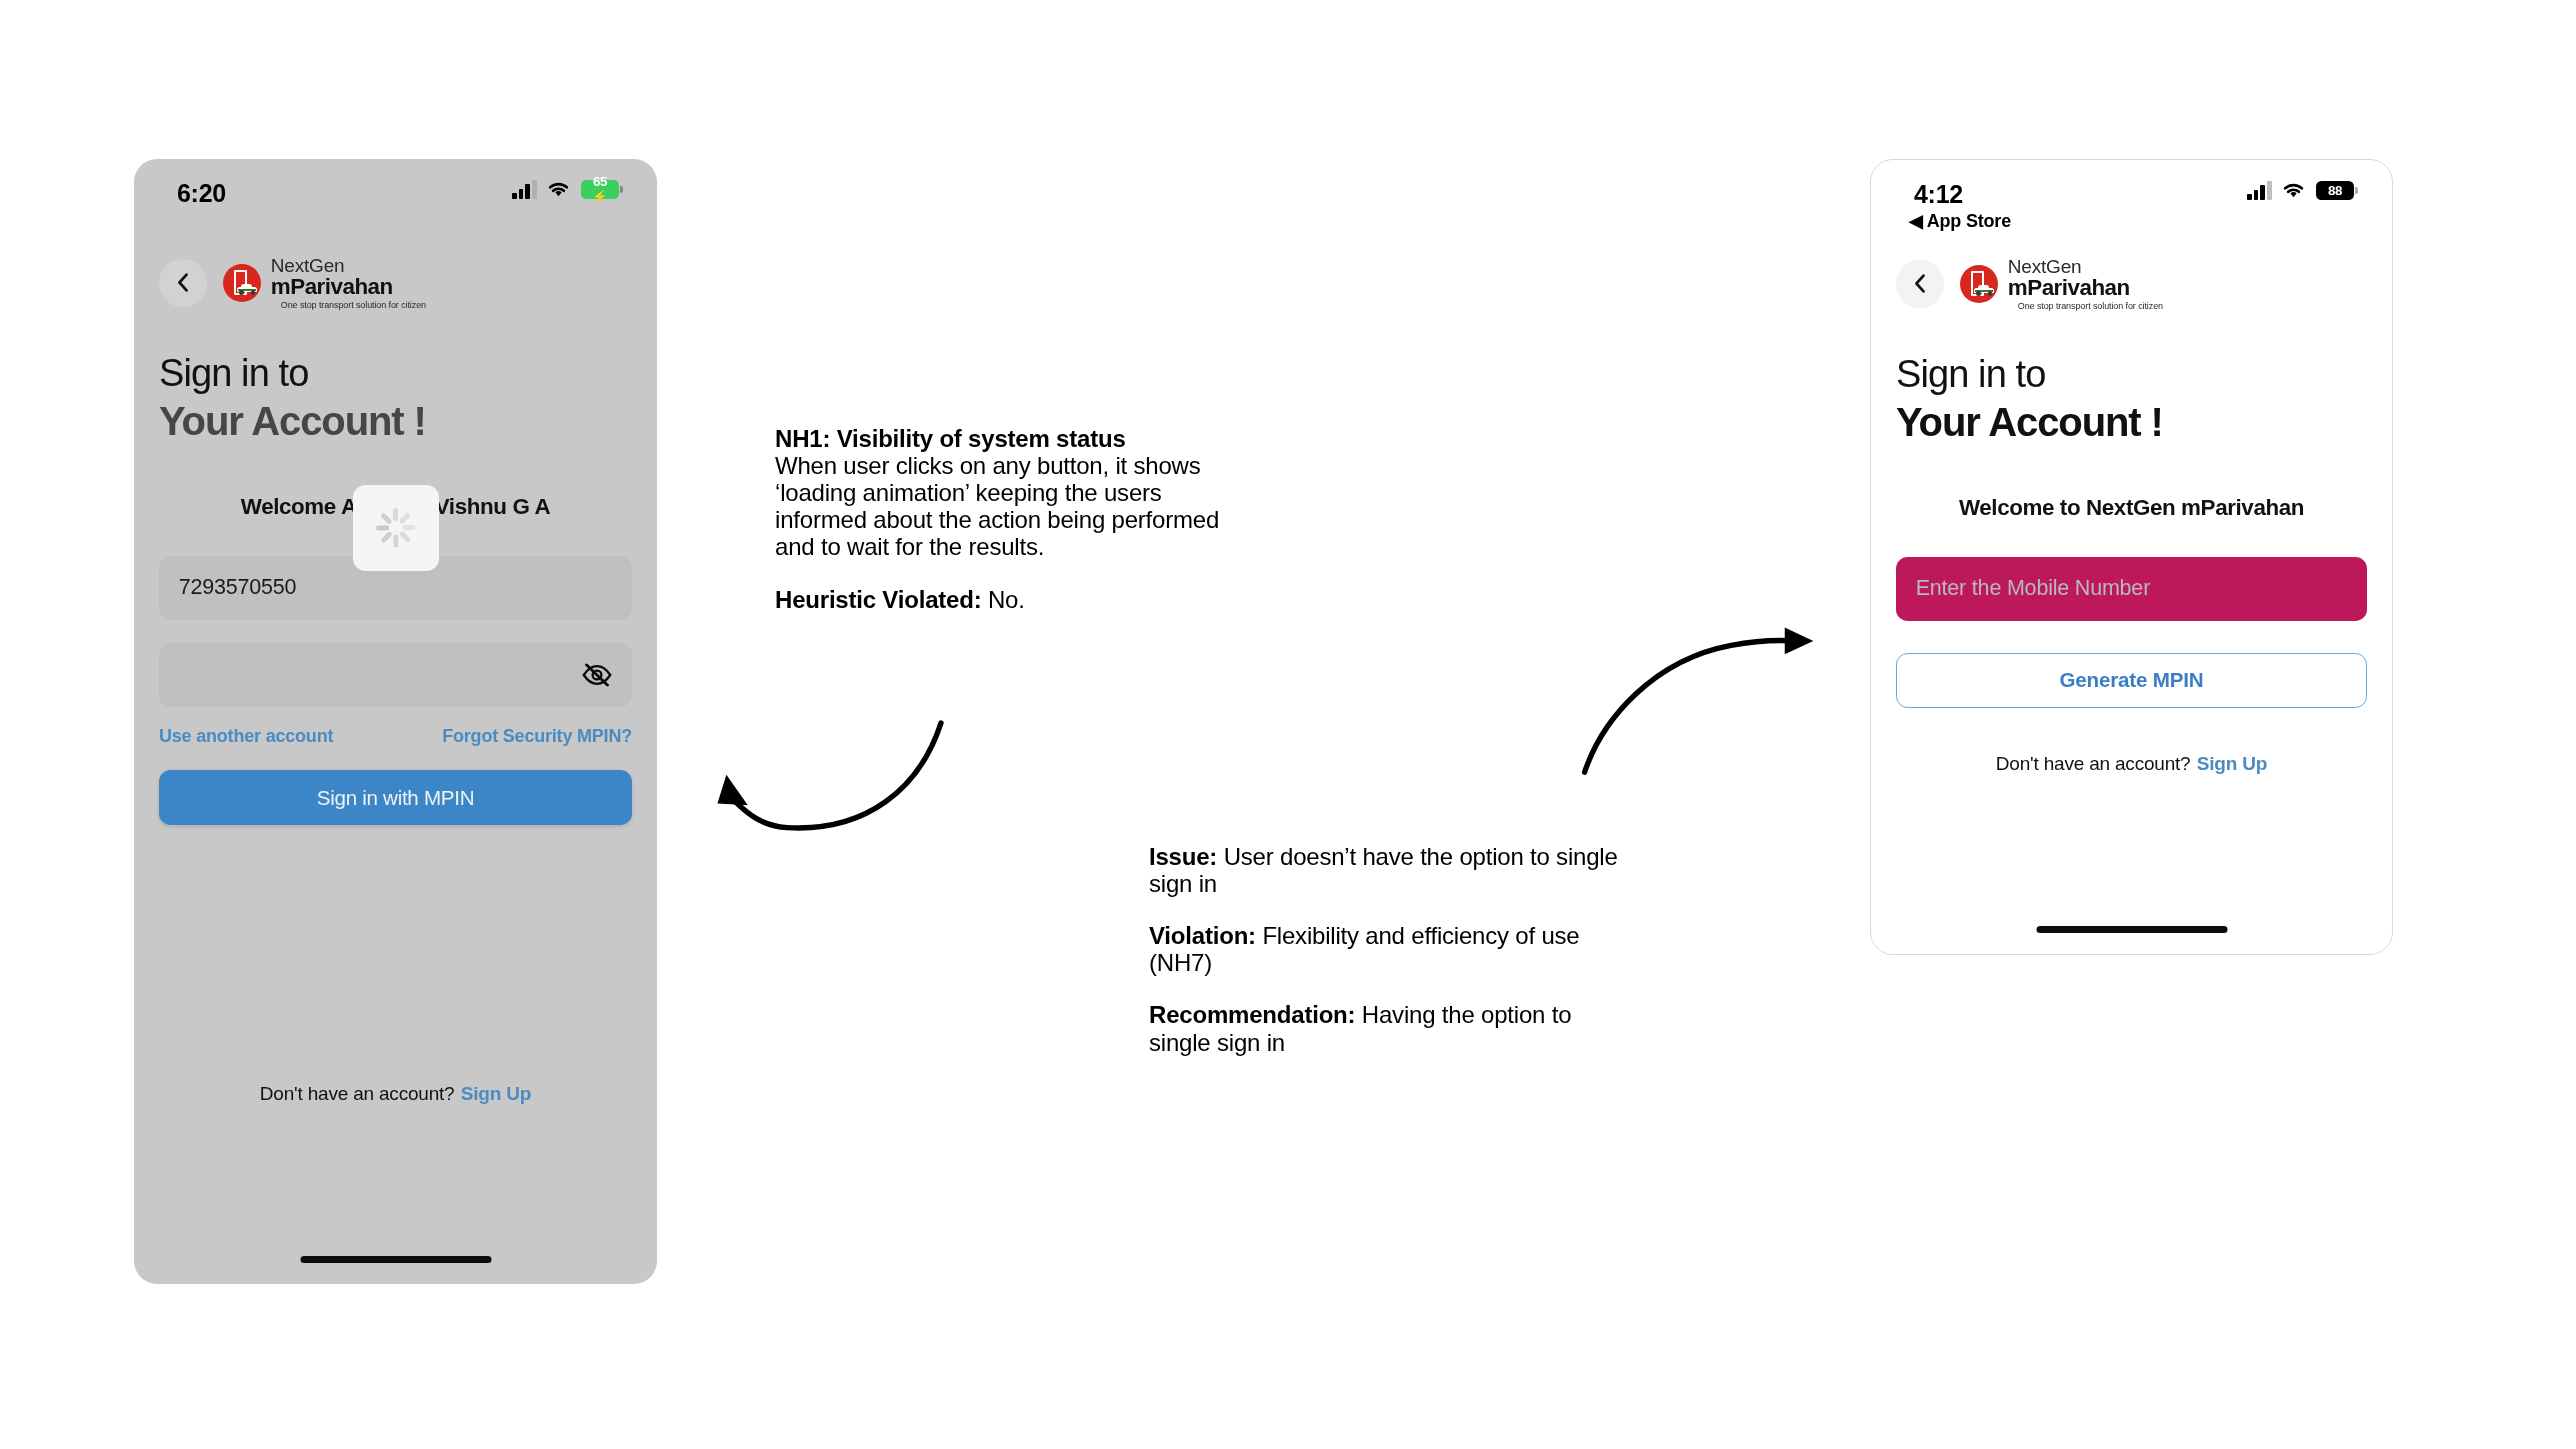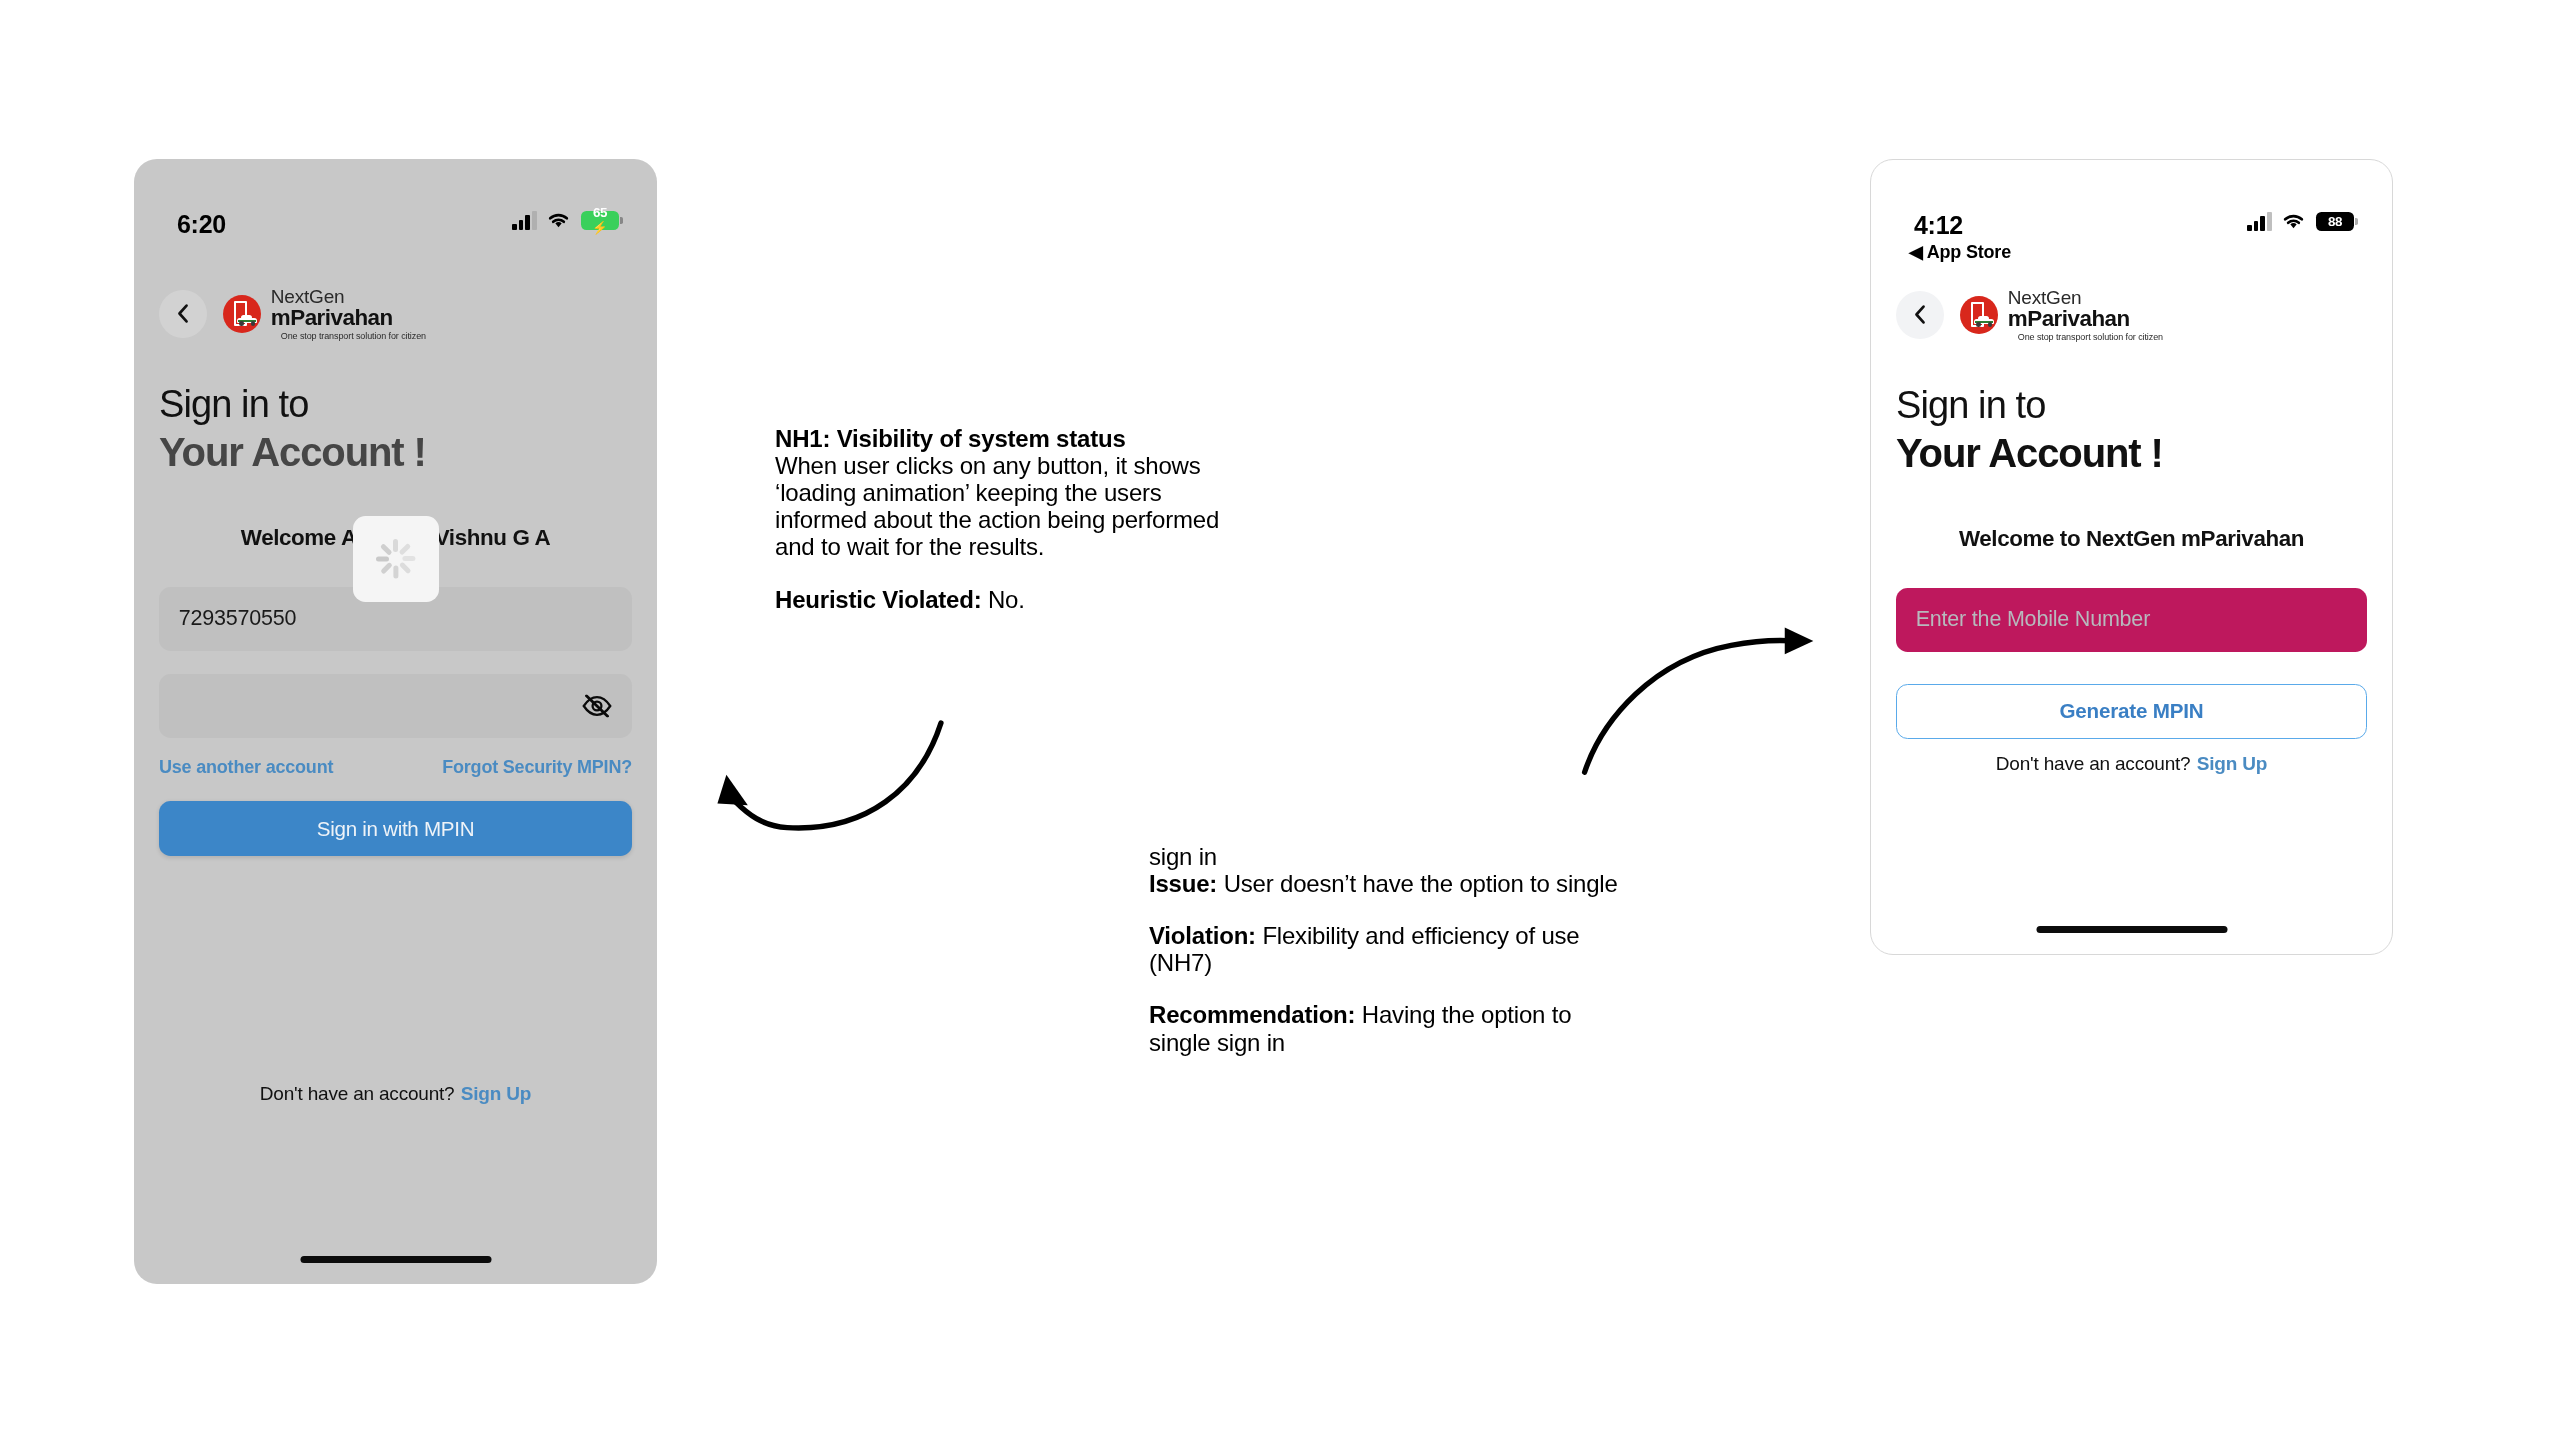--- a/index.html
+++ b/index.html
@@ -37,21 +37,20 @@
     height: 796px;
     background: #ffffff;
     border: 1.3px solid #d8d8d8;
   }
 
   
   .statusbar {
     position: relative;
     height: 77px;
     padding: 0 41px;
-    margin-top: 31px;
   }
   .sb-time {
     position: absolute;
     left: 43px;
     top: 19.7px;
     font-size: 25px;
     font-weight: bold;
     letter-spacing: -0.3px;
     color: #000;
   }
@@ -538,22 +537,22 @@
       <div class="line">informed about the action being performed</div>
       <div class="line">and to wait for the results.</div>
     </div>
     <div class="blk">
       <div class="line"><b>Heuristic Violated:</b> <span>No.</span></div>
     </div>
   </div>
 
   <div class="annot" id="annot-issue">
     <div class="blk">
+      <div class="line"><b>Issue:</b> <span>User doesn’t have the option to single</span></div>
       <div class="line">sign in</div>
-      <div class="line"><b>Issue:</b> <span>User doesn’t have the option to single</span></div>
     </div>
     <div class="blk">
       <div class="line"><b>Violation:</b> <span>Flexibility and efficiency of use</span></div>
       <div class="line">(NH7)</div>
     </div>
     <div class="blk">
       <div class="line"><b>Recommendation:</b> <span>Having the option to</span></div>
       <div class="line">single sign in</div>
     </div>
   </div>

